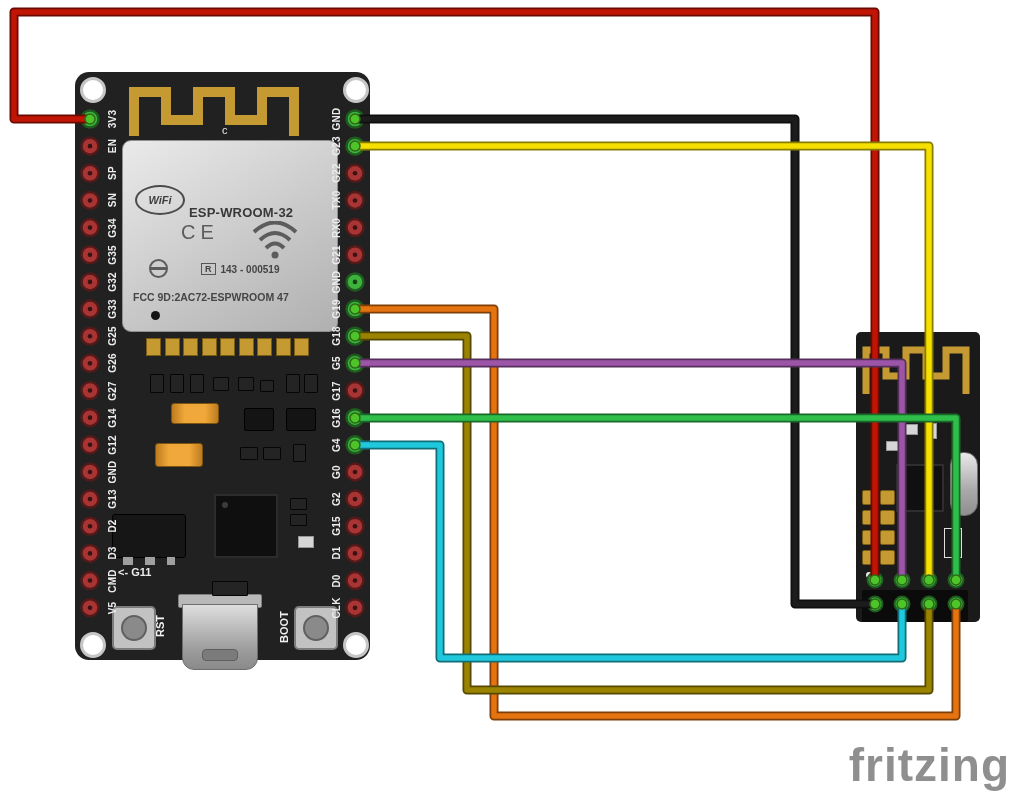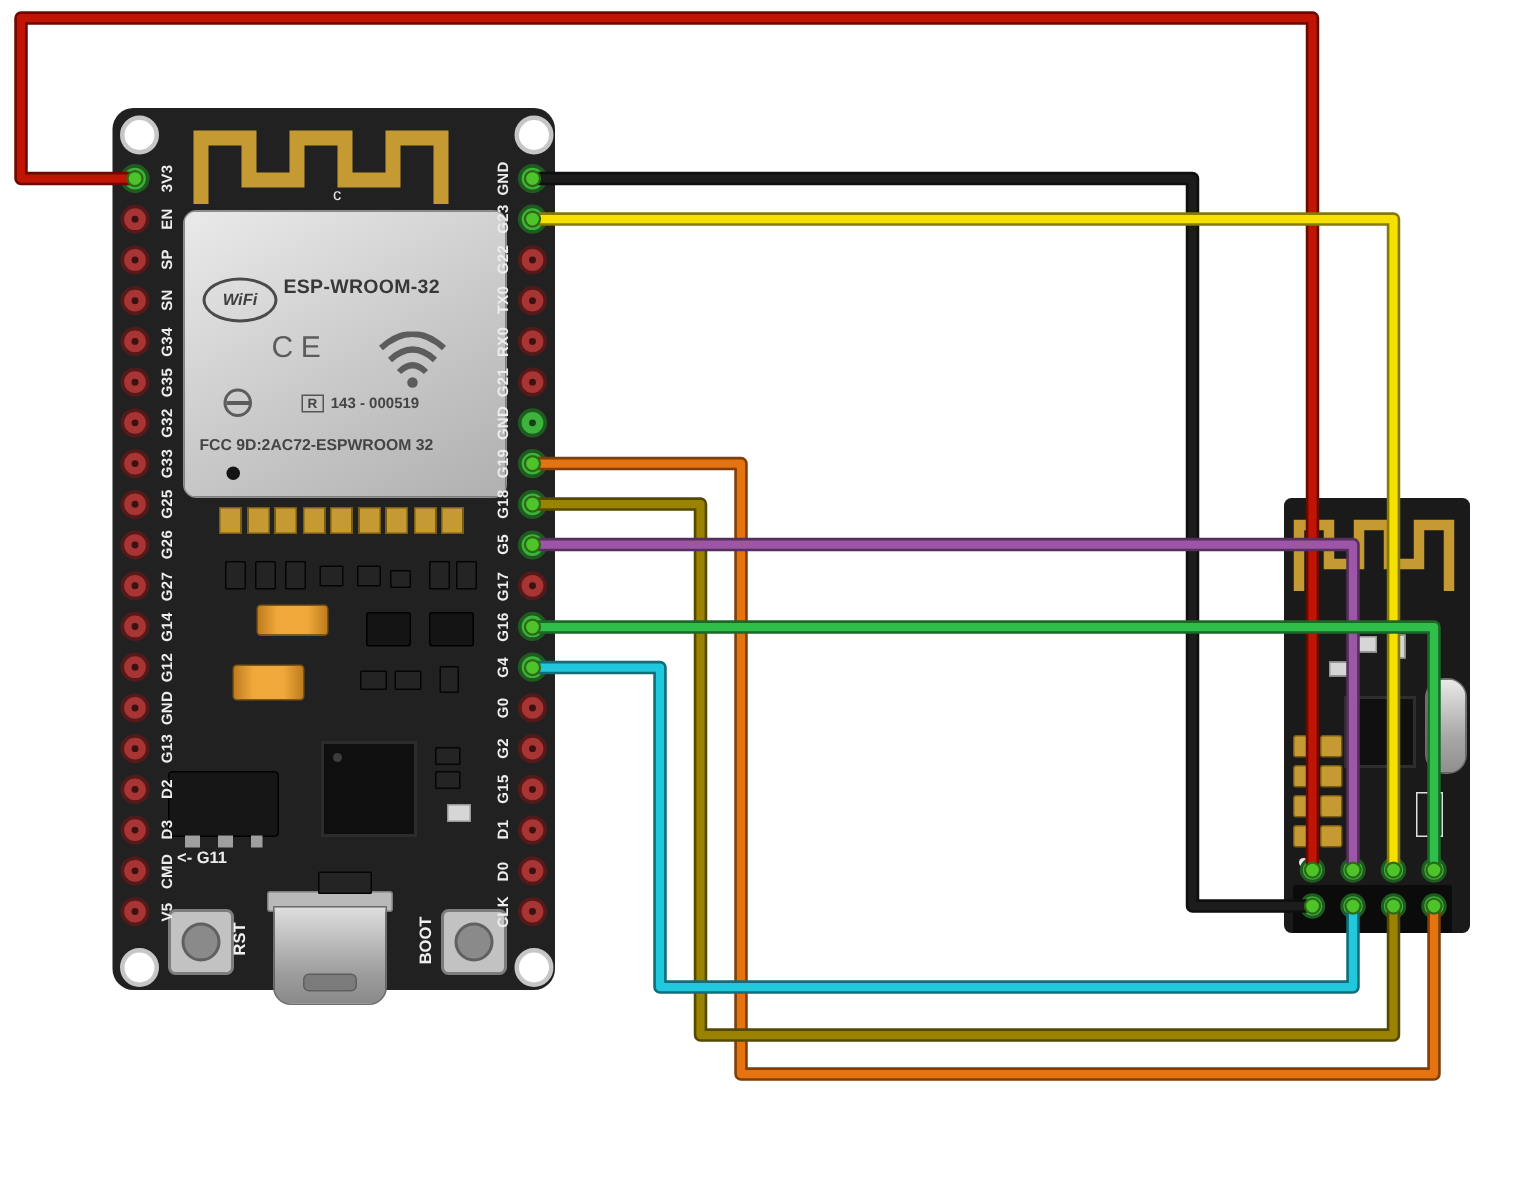--- a/index.html
+++ b/index.html
@@ -15,21 +15,21 @@
 
   .ant{left:45px;top:8px;}
   .ant-c{left:147px;top:52px;color:#e8e8e8;font-size:11px;}
 
   .shield{left:47px;top:68px;width:190px;height:190px;
     background:linear-gradient(150deg,#eaeaea 0%,#c9c9c9 55%,#b0b0b0 100%);
     border:1px solid #8f8f8f;border-radius:9px;padding-left:24px;}
   .shield > *{position:absolute;}
   .logo-oval{left:12px;top:44px;width:46px;height:26px;border:2px solid #4a4a4a;border-radius:50%;
     display:flex;align-items:center;justify-content:center;font-size:11px;font-weight:bold;font-style:italic;color:#3f3f3f;}
-  .model{left:66px;top:42px;font-size:13px;font-weight:bold;color:#383838;letter-spacing:.2px;white-space:nowrap;}
+  .model{left:66px;top:64px;font-size:13px;font-weight:bold;color:#383838;letter-spacing:.2px;white-space:nowrap;}
   .ce{left:58px;top:80px;font-size:20px;color:#5c5c5c;letter-spacing:5px;}
   .arcs{left:128px;top:80px;}
   .minus-circle{left:26px;top:118px;width:15px;height:15px;border:2px solid #5c5c5c;border-radius:50%;
     background:linear-gradient(transparent 42%,#5c5c5c 42%,#5c5c5c 58%,transparent 58%);}
   .rline{left:78px;top:122px;font-size:10px;font-weight:bold;color:#454545;display:flex;align-items:center;gap:5px;white-space:nowrap;}
   .rbox{border:1.5px solid #555;padding:0 3px;font-size:9px;}
   .fcc{left:10px;top:150px;font-size:10.5px;font-weight:bold;color:#454545;white-space:nowrap;}
   .dot{left:28px;top:170px;width:9px;height:9px;border-radius:50%;background:#141414;}
 
   .cap{background:linear-gradient(90deg,#bd7c1e,#f0a83a 28%,#f0a83a 72%,#bd7c1e);border:1px solid #7c5410;border-radius:3px;}
@@ -101,21 +101,21 @@
         <circle cx="24" cy="34" r="3.5" fill="#5c5c5c"></circle>
         <path d="M15 27 Q24 18 33 27" fill="none" stroke="#5c5c5c" stroke-width="4"></path>
         <path d="M9 19 Q24 5 39 19" fill="none" stroke="#5c5c5c" stroke-width="4"></path>
         <path d="M3 11 Q24 -8 45 11" fill="none" stroke="#5c5c5c" stroke-width="4"></path>
       </svg>
       <span class="minus-circle"></span>
       <span class="rline">
           <span class="rbox">R</span>
           <span class="serial">143 - 000519</span>
         </span>
-      <span class="fcc">FCC 9D:2AC72-ESPWROOM 32</span>
+      <span class="fcc">FCC 9D:2AC72-ESPWROOM 47</span>
       <span class="dot"></span>
     </div>
 
     <div class="cap" style="left:96px;top:331px;width:46px;height:19px"></div>
     <div class="cap" style="left:80px;top:371px;width:46px;height:22px"></div>
     <div class="sot" style="left:169px;top:336px"></div>
     <div class="sot" style="left:211px;top:336px"></div>
     <div class="reg"></div>
     <div class="qfn"></div>
     <span class="g11">&lt;- G11</span>
@@ -370,20 +370,21 @@
         <circle cx="956" cy="580" r="5" fill="#4fc32a" stroke="rgb(43,107,23)" stroke-width="1.5"></circle>
       </g>
       <g>
         <polyline points="355,445 440,445 440,658 902,658 902,604" fill="none" stroke="rgb(17,110,121)" stroke-width="9" stroke-linecap="round" stroke-linejoin="round"></polyline>
         <polyline points="355,445 440,445 440,658 902,658 902,604" fill="none" stroke="#1fc8dc" stroke-width="5.5" stroke-linecap="round" stroke-linejoin="round"></polyline>
         <circle cx="355" cy="445" r="5" fill="#4fc32a" stroke="rgb(43,107,23)" stroke-width="1.5"></circle>
         <circle cx="902" cy="604" r="5" fill="#4fc32a" stroke="rgb(43,107,23)" stroke-width="1.5"></circle>
       </g>
     </svg>
 
+  <div class="watermark">fritzing</div>
 <span class="pin-label" style="left: 112px; top: 119px;">3V3</span>
     <span class="pin-label" style="left: 112px; top: 146.15px;">EN</span>
     <span class="pin-label" style="left: 112px; top: 173.3px;">SP</span>
     <span class="pin-label" style="left: 112px; top: 200.45px;">SN</span>
     <span class="pin-label" style="left: 112px; top: 227.6px;">G34</span>
     <span class="pin-label" style="left: 112px; top: 254.75px;">G35</span>
     <span class="pin-label" style="left: 112px; top: 281.9px;">G32</span>
     <span class="pin-label" style="left: 112px; top: 309.05px;">G33</span>
     <span class="pin-label" style="left: 112px; top: 336.2px;">G25</span>
     <span class="pin-label" style="left: 112px; top: 363.35px;">G26</span>

